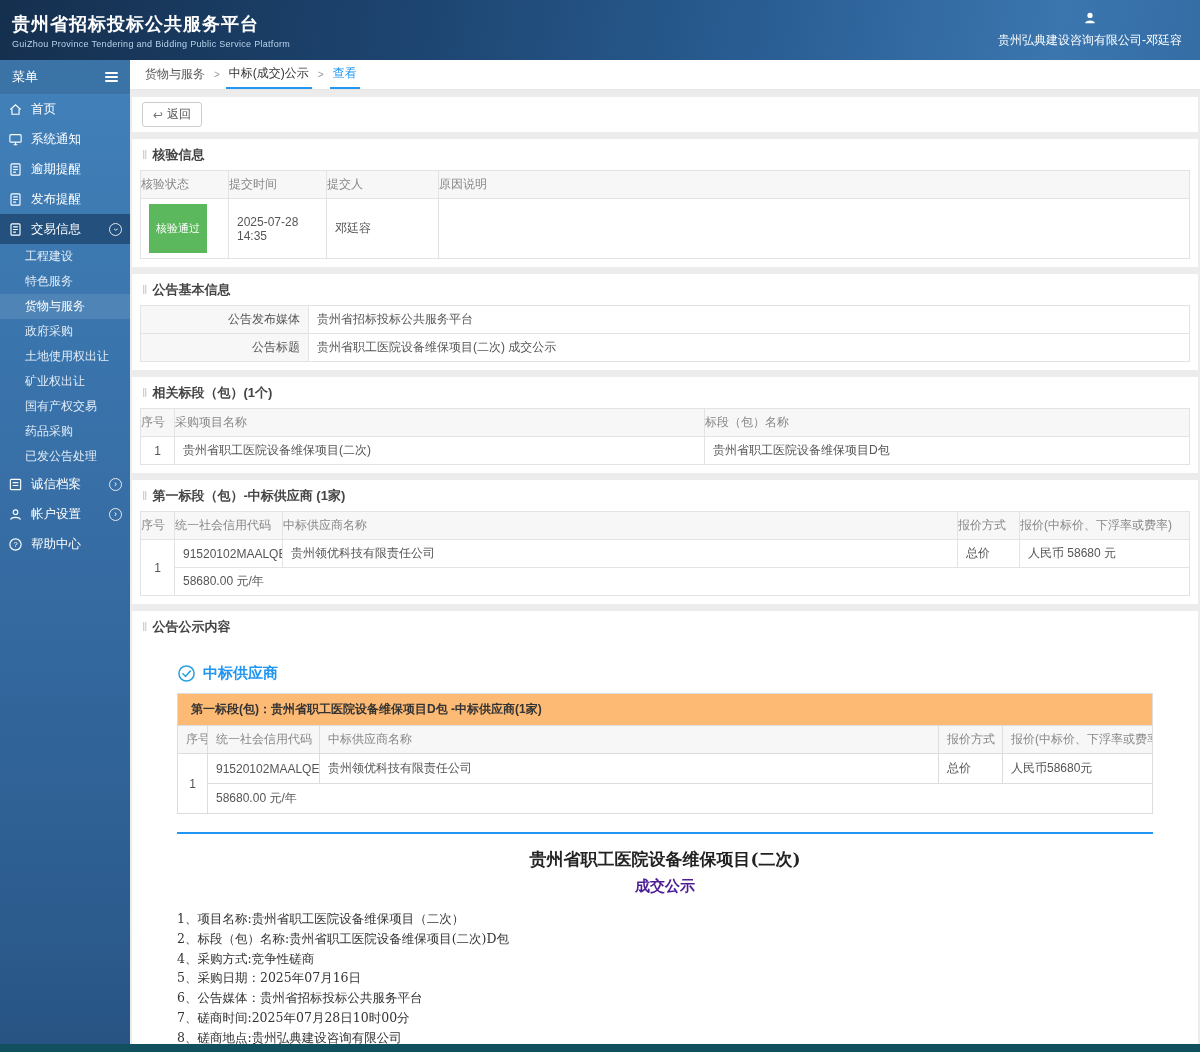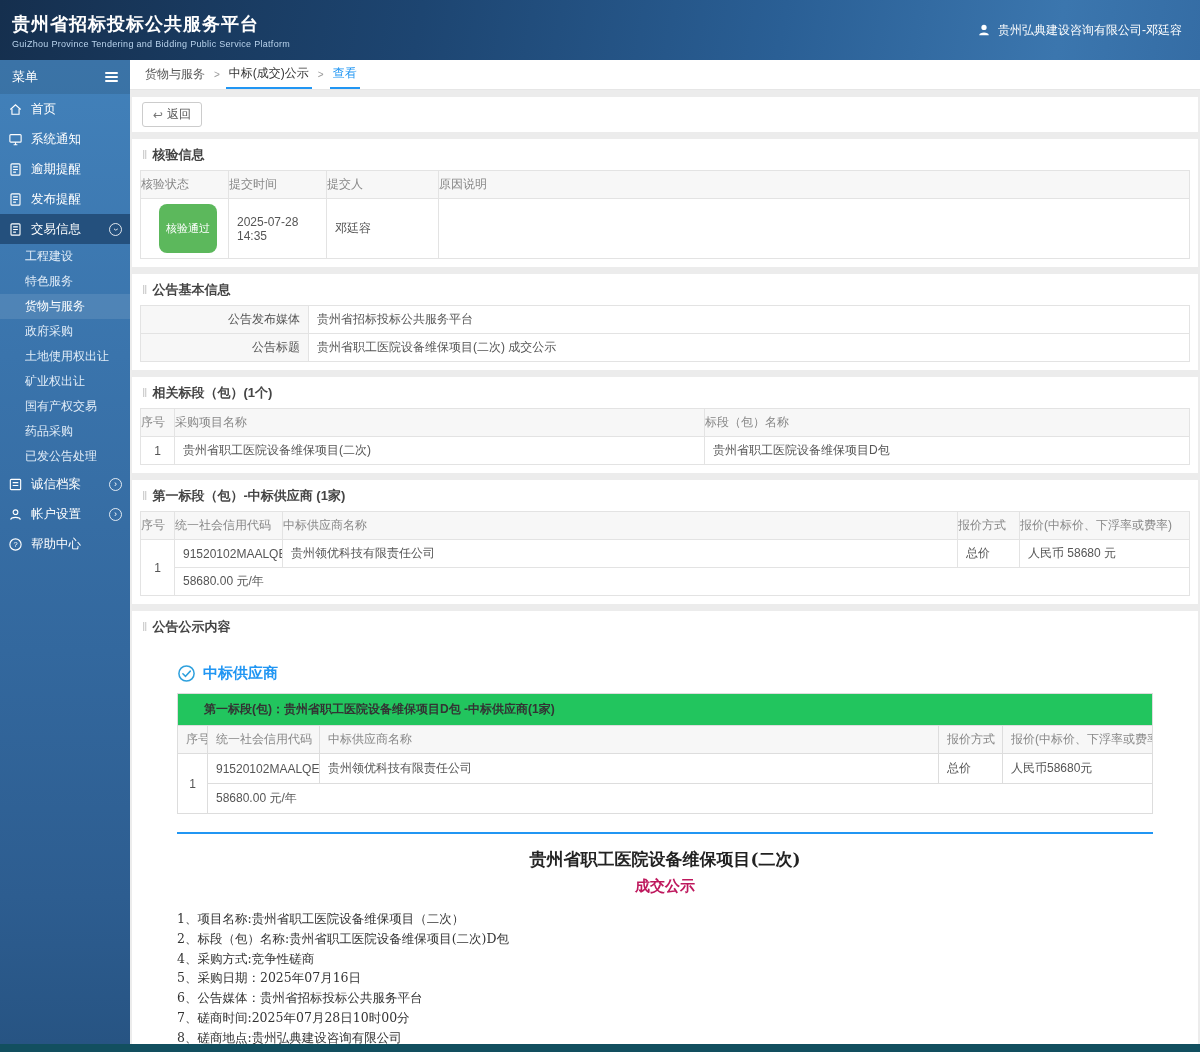--- a/index.html
+++ b/index.html
@@ -12,21 +12,21 @@
 
   
   .topbar {
     height: 60px; flex: 0 0 60px;
     background: linear-gradient(100deg, #152f4e 0%, #1d4571 35%, #2a5f95 65%, #3b76ae 88%, #356da5 100%);
     display: flex; align-items: center; justify-content: space-between;
     padding: 0 18px 0 12px;
   }
   .brand-title { color: #fff; font-size: 18px; font-weight: bold; letter-spacing: 1px; }
   .brand-sub { color: #b9d3ec; font-size: 9px; margin-top: 3px; letter-spacing: .3px; }
-  .topuser { display: flex; align-items: center; gap: 6px; color: #fff; font-size: 12px; cursor: pointer; }
+  .topuser { display: flex; align-items: center; gap: 6px; color: #fff; font-size: 12px; cursor: pointer; flex-direction: column; }
 
   
   .mainrow { flex: 1 1 auto; display: flex; overflow: hidden; }
 
   
   .sidebar {
     width: 130px; flex: 0 0 130px;
     background: linear-gradient(180deg, #4281ba 0%, #3a74ac 30%, #33689e 60%, #2d5d90 85%, #275483 100%);
     color: #fff; overflow: hidden;
   }
@@ -83,49 +83,49 @@
 
   table.tbl { width: calc(100% - 16px); margin: 0 8px; border-collapse: collapse; font-size: 12px; table-layout: fixed; }
   table.tbl th {
     background: #f7f7f7; border: 1px solid #e3e3e3; color: #888;
     font-weight: normal; text-align: left; padding: 5px 0; overflow: hidden; white-space: nowrap; margin-top: 40px;
   }
   table.tbl td { border: 1px solid #e3e3e3; color: #555; padding: 5px 8px; overflow: hidden; }
   td.lblcell { background: #f7f7f7; text-align: right; color: #888; }
   .badge {
     display: inline-block; background: #5cb85c; color: #fff;
-    font-size: 11px; padding: 18px 7px; border-radius: 8px; line-height: 1.2; margin-left: 10px;
+    font-size: 11px; padding: 18px 7px; border-radius: 0; line-height: 1.2;
   }
 
   
   .doc-area { padding: 10px 0 14px; }
   .supplier-head {
     display: flex; align-items: center; gap: 7px;
     color: #2196f3; font-size: 15px; font-weight: bold;
     margin: 12px 0 10px 45px;
   }
   .package-bar {
-    margin: 0 45px; background: #22c55e; border: 1px solid #ddd; border-bottom: none;
-    padding: 7px 26px; font-weight: bold; font-size: 12px; color: #333;
+    margin: 0 45px; background: #fdba74; border: 1px solid #ddd; border-bottom: none;
+    padding: 7px 13px; font-weight: bold; font-size: 12px; color: #333;
   }
   table.doc-tbl { width: calc(100% - 90px); margin: 0 45px; border-collapse: collapse; font-size: 12px; table-layout: fixed; }
   table.doc-tbl th {
     background: #f7f7f7; border: 1px solid #ddd; color: #888;
     font-weight: normal; text-align: left; padding: 5px 8px; white-space: nowrap; overflow: hidden;
   }
   table.doc-tbl td { border: 1px solid #ddd; color: #555; padding: 6px 8px; overflow: hidden; }
   .ctr { text-align: center; }
 
   .divider { height: 2px; background: #2196f3; margin: 18px 45px 14px; }
   .doc-title {
     text-align: center; font-size: 17px; font-weight: bold; color: #222;
     font-family: "DejaVu Serif", "Liberation Serif", serif; margin: 4px 0 6px;
   }
   .doc-sub {
-    text-align: center; font-size: 15px; font-weight: bold; color: #be185d;
+    text-align: center; font-size: 15px; font-weight: bold; color: #4c1d95;
     font-family: "DejaVu Serif", "Liberation Serif", serif; margin-bottom: 14px;
   }
   .doc-body {
     margin: 0 45px; font-size: 12.5px; color: #333; line-height: 1.5;
     font-family: "DejaVu Serif", "Liberation Serif", serif;
   }
   .doc-line { white-space: pre-wrap; margin: 1px 0; }
 
   .bottombar { height: 8px; flex: 0 0 8px; background: #124f5f; }
 </style>

